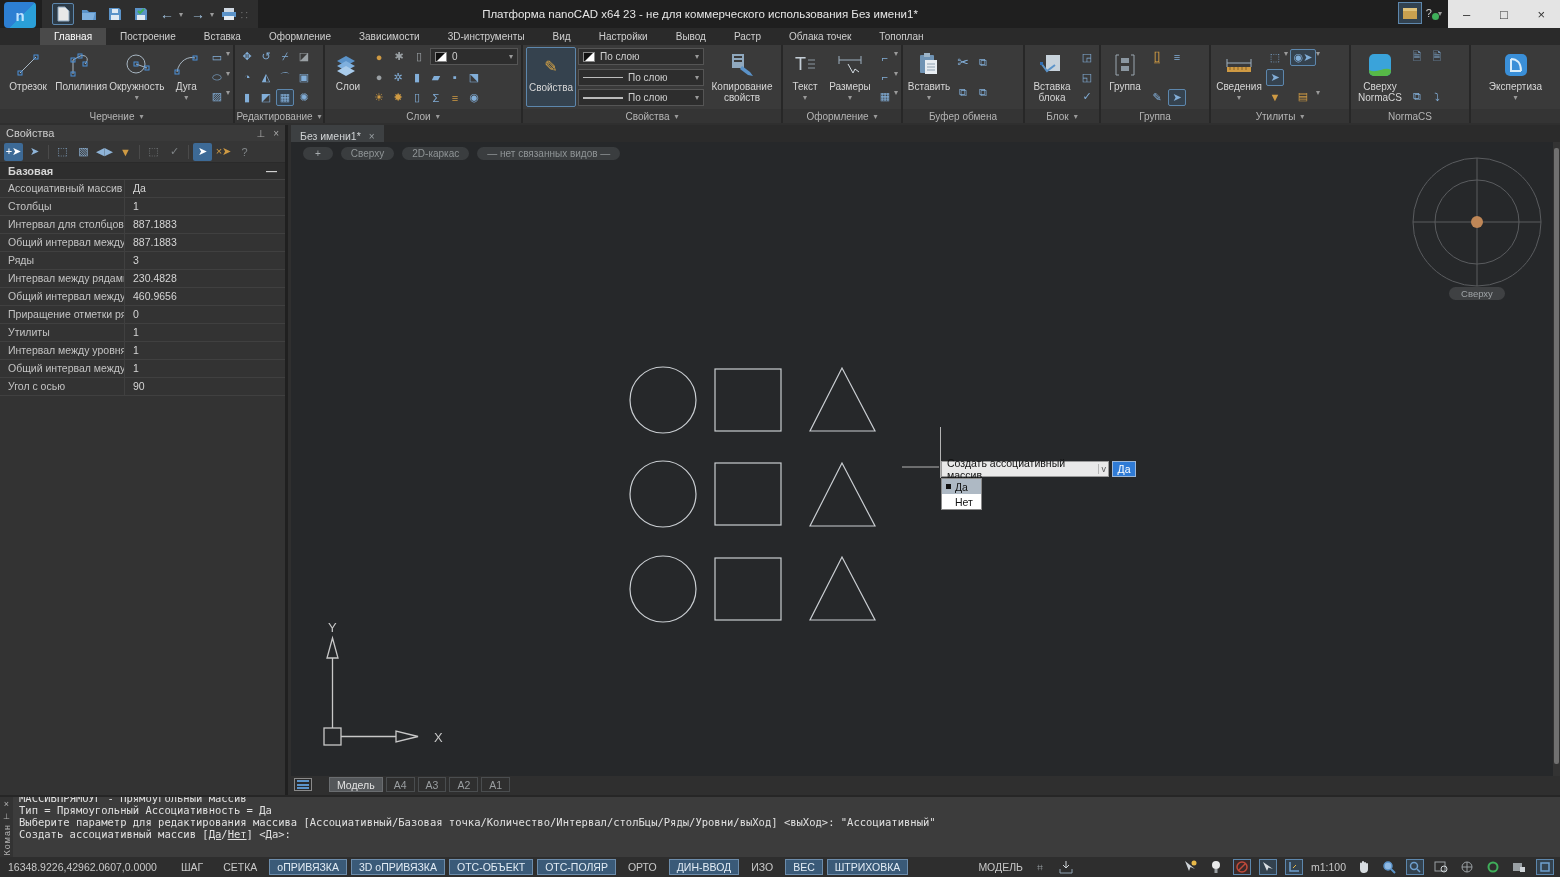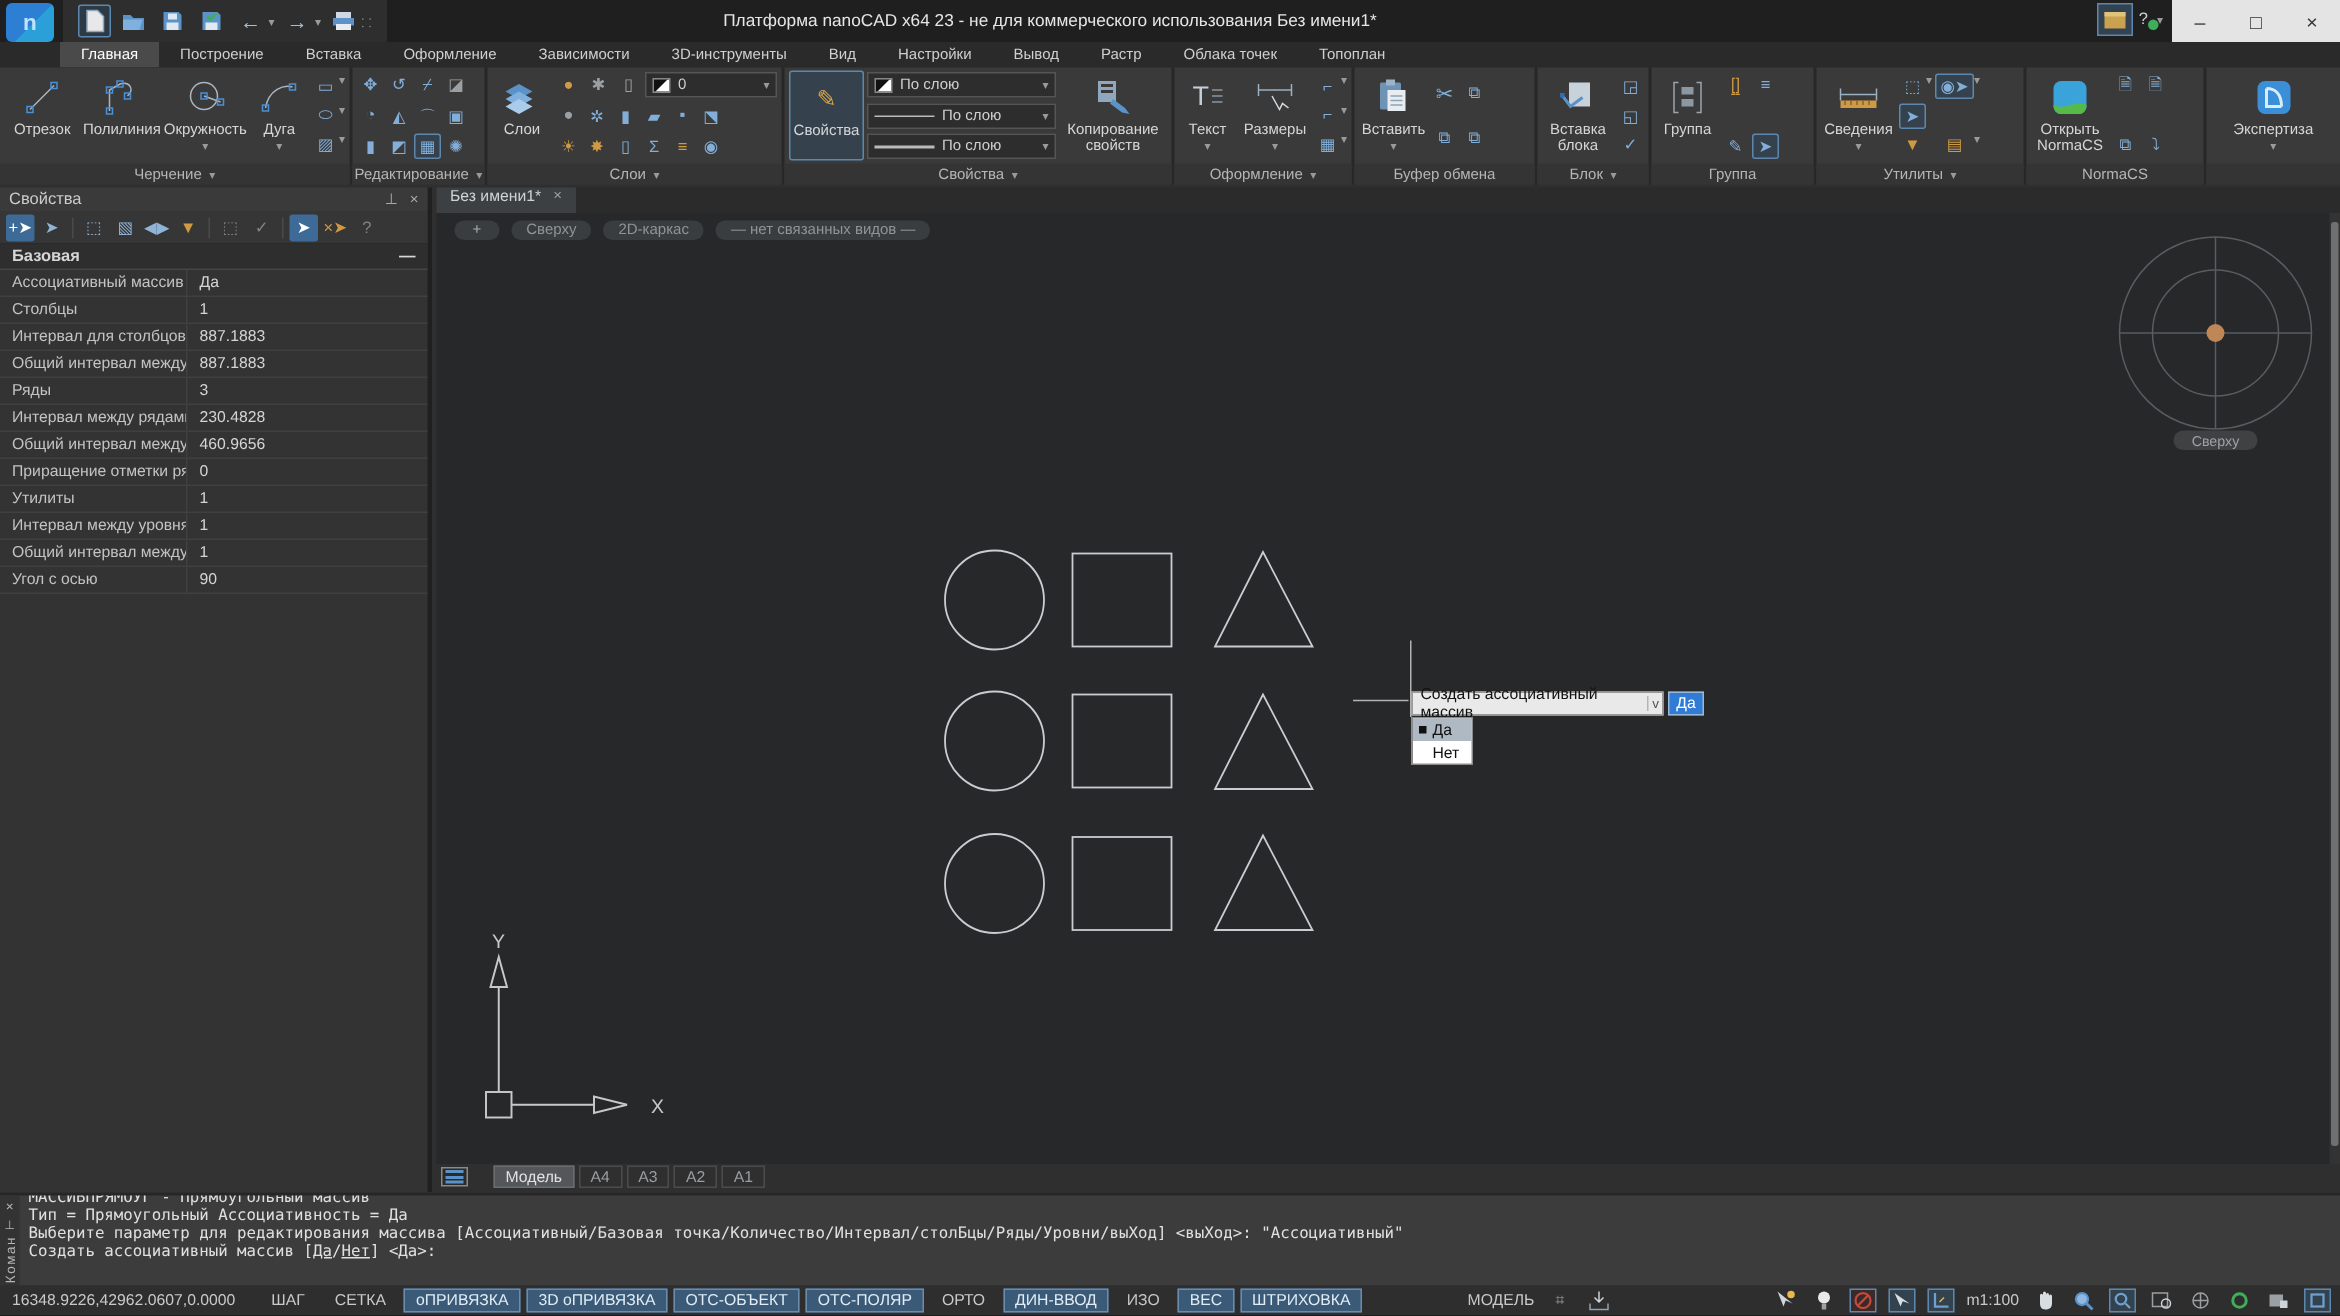--- a/index.html
+++ b/index.html
@@ -66,21 +66,21 @@
   .pti.or { color:#cf9a43; }
   .psep { width:1px; height:14px; background:#4a4a4a; margin:0 2px; }
   .psection { height:17px; background:#2e2e2e; display:flex; align-items:center; padding:0 8px; color:#d6d6d6; font-size:11px; font-weight:bold; border-bottom:1px solid #444; }
   .psection .sp { flex:1; }
   .prow { height:18px; display:flex; border-bottom:1px solid #404040; font-size:10.5px; }
   .pl { width:125px; padding:2px 0 0 8px; color:#c3c3c3; border-right:1px solid #404040; white-space:nowrap; overflow:hidden; }
   .pv { flex:1; padding:2px 0 0 8px; color:#d5d5d5; }
 
   
   .doctabs { position:absolute; left:291px; top:125px; width:1269px; height:17px; background:#2b2b2b; display:flex; }
-  .dtab { background:#3d4042; color:#d0d3d5; font-size:10.5px; display:flex; align-items:flex-start; gap:8px; padding:0 9px; }
+  .dtab { background:#3d4042; color:#d0d3d5; font-size:10.5px; display:flex; align-items:flex-end; gap:8px; padding:0 9px; }
   .dtab .x { color:#9aa0a4; font-size:10px; }
   .canvas { position:absolute; left:291px; top:142px; width:1269px; height:634px; background:#26282a; overflow:hidden; }
   .chips { position:absolute; left:12px; top:5px; display:flex; gap:8px; align-items:center; }
   .chip { background:#3a3d3f; color:#8f9496; border-radius:8px; font-size:10px; padding:1px 10px; }
   .chip.plus { padding:1px 12px; color:#a8adb0; }
   .cscroll { position:absolute; right:0; top:0; width:7px; height:634px; background:#333; }
   .cthumb { position:absolute; right:1px; top:6px; width:5px; height:616px; background:#707070; border-radius:2px; }
 
   
   .dynfield { position:absolute; left:650px; top:319px; width:168px; height:16px; background:#e9e9e9; border:1px solid #9a9a9a;
@@ -554,21 +554,21 @@
 
     <div class="rgroup" style="width:118px">
       <div class="rbody">
         <div class="bigbtn" style="width:52px">
           <div class="bicon">
               <svg width="26" height="26" viewBox="0 0 26 26">
                 <rect x="2" y="2" width="22" height="22" rx="5" fill="#3aa3da"></rect>
                 <path d="M2 18 C10 22 18 14 24 18 V19 a5 5 0 0 1 -5 5 H7 a5 5 0 0 1 -5 -5z" fill="#57b947"></path>
               </svg>
             </div>
-          <div class="blabel">Открыть NormaCS</div>
+          <div class="blabel">Сверху NormaCS</div>
         </div>
         <div class="minicol">
           <div class="ic">🗎</div>
           <div class="ic">⧉</div>
         </div>
         <div class="minicol">
           <div class="ic">🗎</div>
           <div class="ic">⤵</div>
         </div>
       </div>

